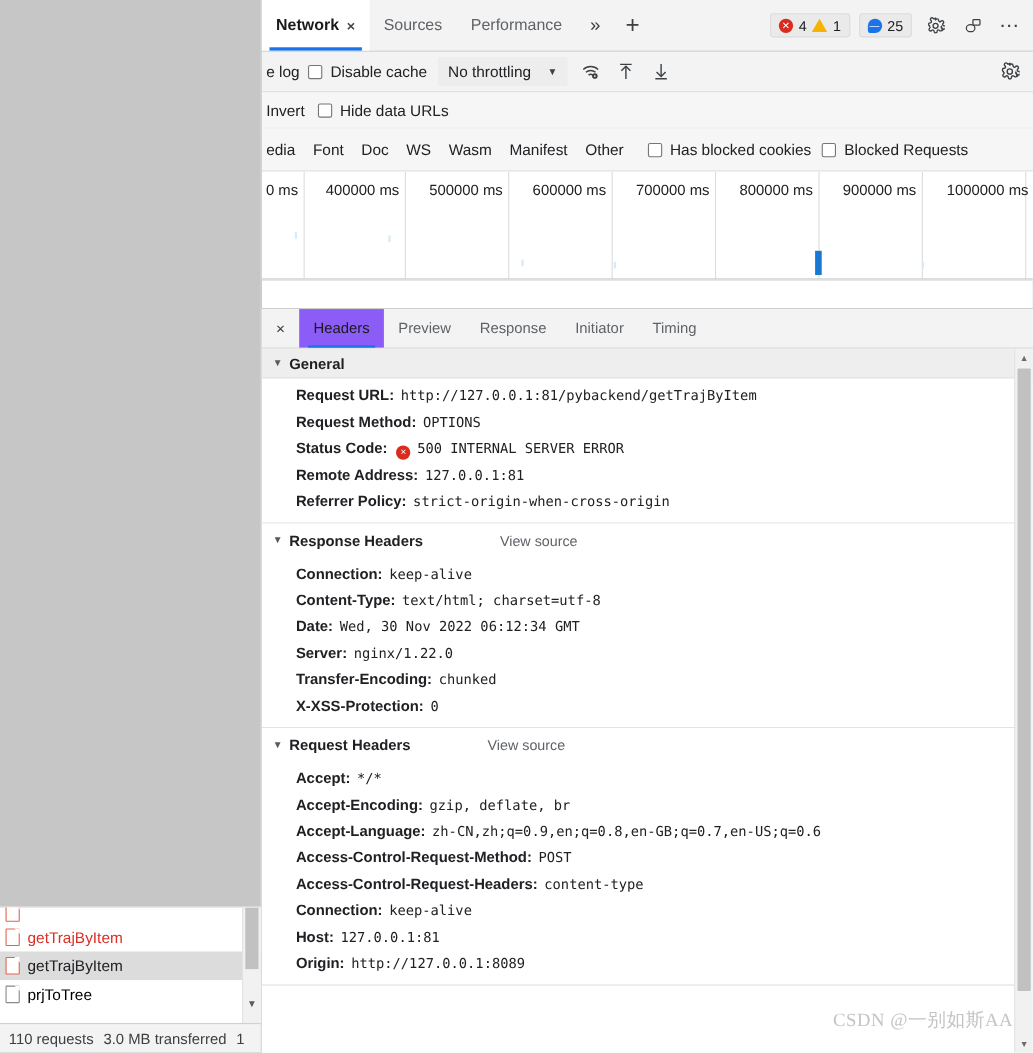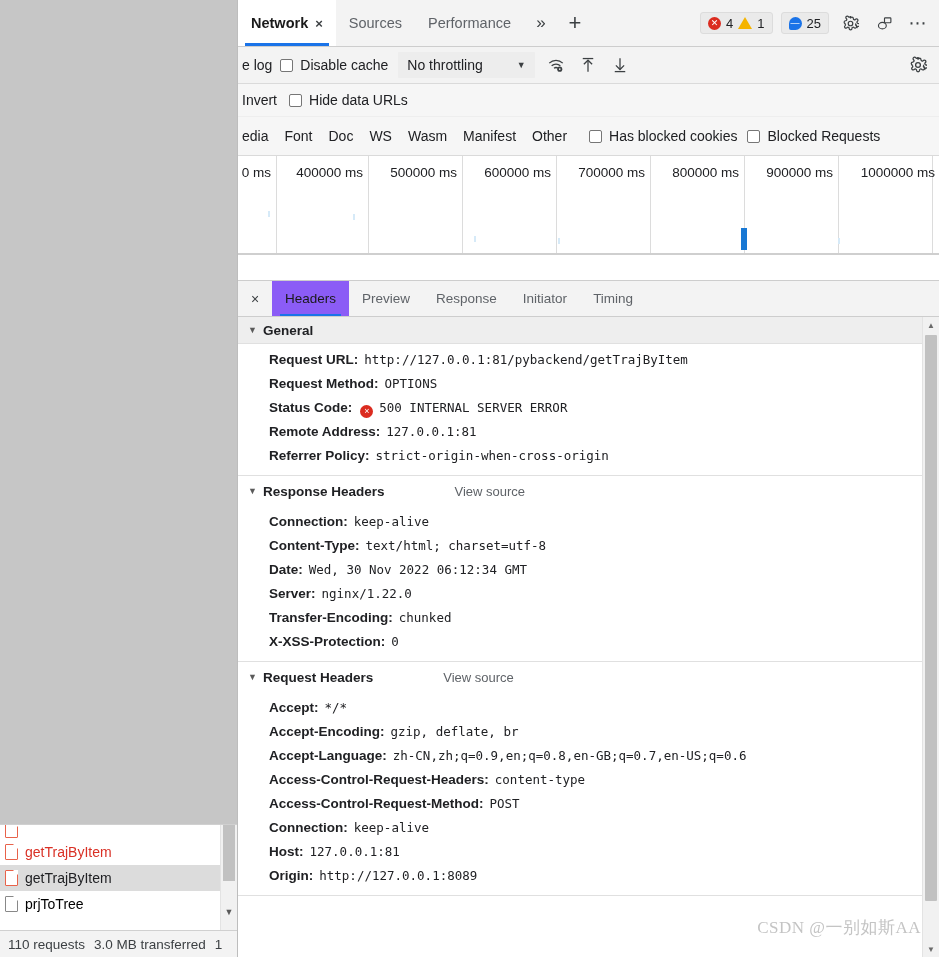--- a/index.html
+++ b/index.html
@@ -84,21 +84,21 @@
     overflow: hidden; white-space: nowrap;
   }
   .tb-text { font-size: 14px; color: #202124; padding: 0 8px 0 4px; }
   .chk-wrap { display: flex; align-items: center; gap: 7px; cursor: pointer; padding-right: 10px; justify-content: space-between; }
   .chk {
     width: 13px; height: 13px; border: 1px solid #767676; border-radius: 2px;
     background: #fff; box-sizing: border-box; flex: 0 0 auto;
   }
   .chk-lbl { font-size: 14px; color: #202124; }
   .throttle-select {
-    display: flex; align-items: center; gap: 34px;
+    display: flex; align-items: center; gap: 15px;
     background: #ededed; height: 26px; padding: 0 9px;
     font-size: 14px; color: #202124; cursor: pointer; border-radius: 1px;
   }
   .caret-dn { font-size: 9px; color: #3c4043; }
   .tb-icons { display: flex; align-items: center; gap: 6px; padding-left: 8px; }
   .tb-gear-right { margin-left: auto; padding-right: 8px; }
 
   
   .toolbar2 {
     height: 32px; background: #f6f6f6; border-bottom: 1px solid #eee;
@@ -522,26 +522,26 @@
             </div>
             <div class="hrow">
               <span class="hkey">Accept-Encoding:</span>
               <span class="hval">gzip, deflate, br</span>
             </div>
             <div class="hrow">
               <span class="hkey">Accept-Language:</span>
               <span class="hval">zh-CN,zh;q=0.9,en;q=0.8,en-GB;q=0.7,en-US;q=0.6</span>
             </div>
             <div class="hrow">
+              <span class="hkey">Access-Control-Request-Method:</span>
+              <span class="hval">POST</span>
+            </div>
+            <div class="hrow">
               <span class="hkey">Access-Control-Request-Headers:</span>
               <span class="hval">content-type</span>
-            </div>
-            <div class="hrow">
-              <span class="hkey">Access-Control-Request-Method:</span>
-              <span class="hval">POST</span>
             </div>
             <div class="hrow">
               <span class="hkey">Connection:</span>
               <span class="hval">keep-alive</span>
             </div>
             <div class="hrow">
               <span class="hkey">Host:</span>
               <span class="hval">127.0.0.1:81</span>
             </div>
             <div class="hrow">

